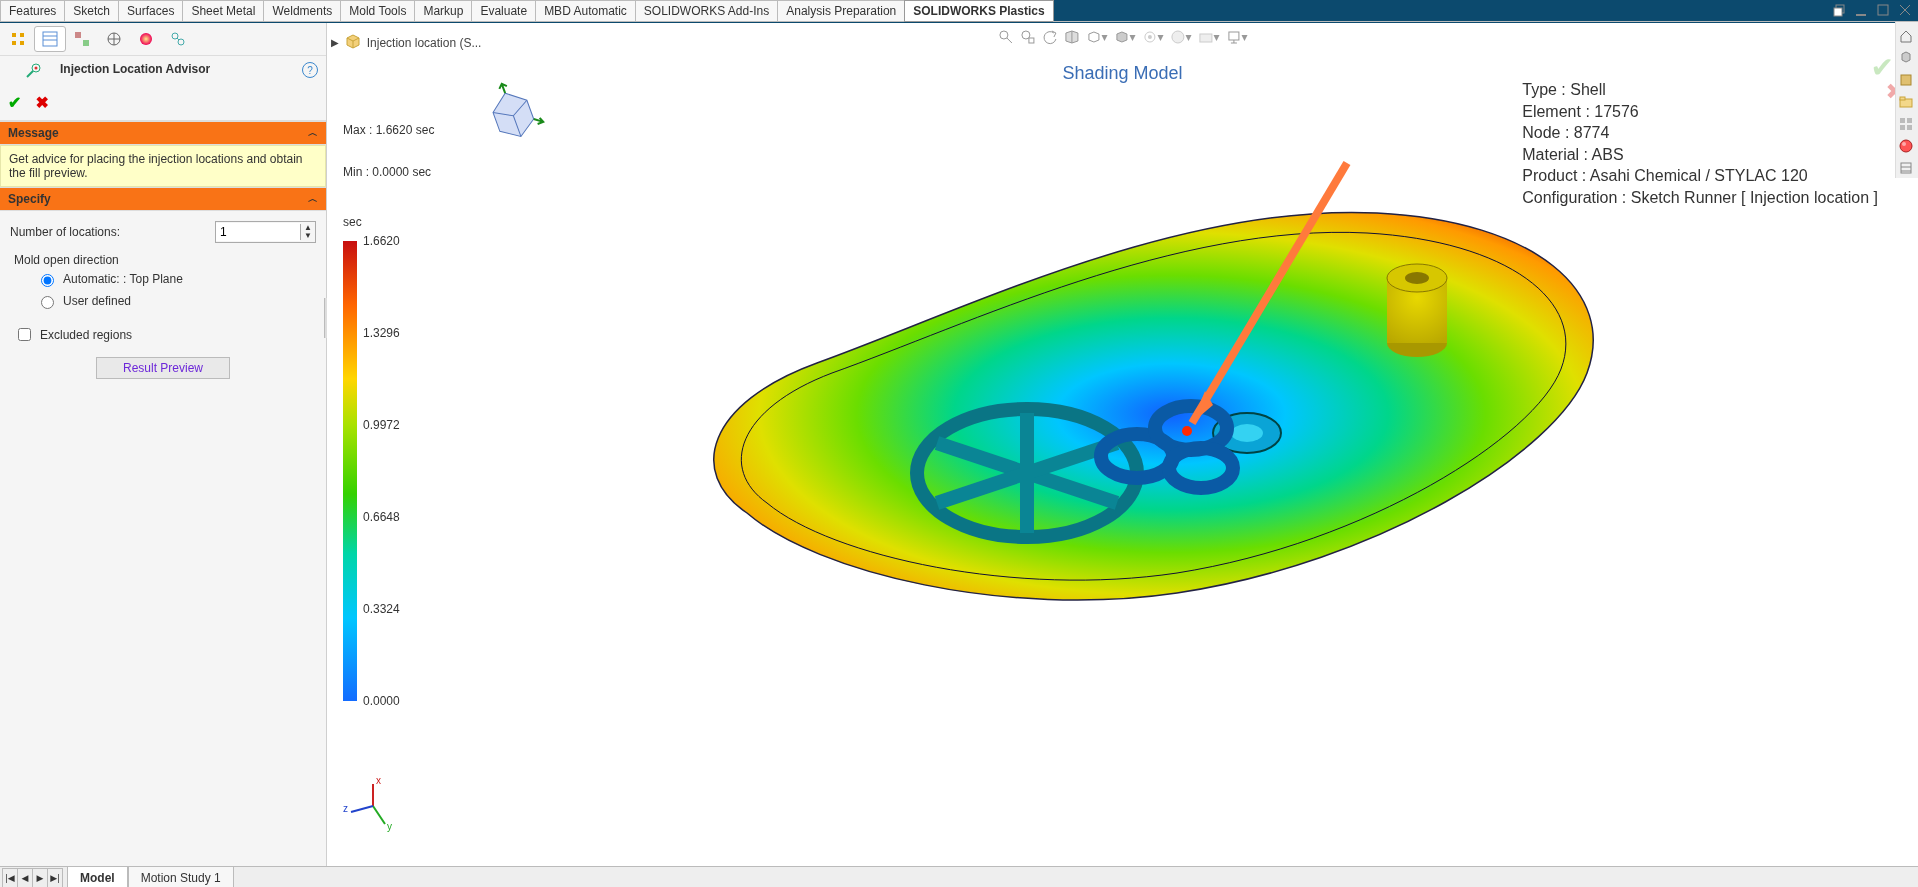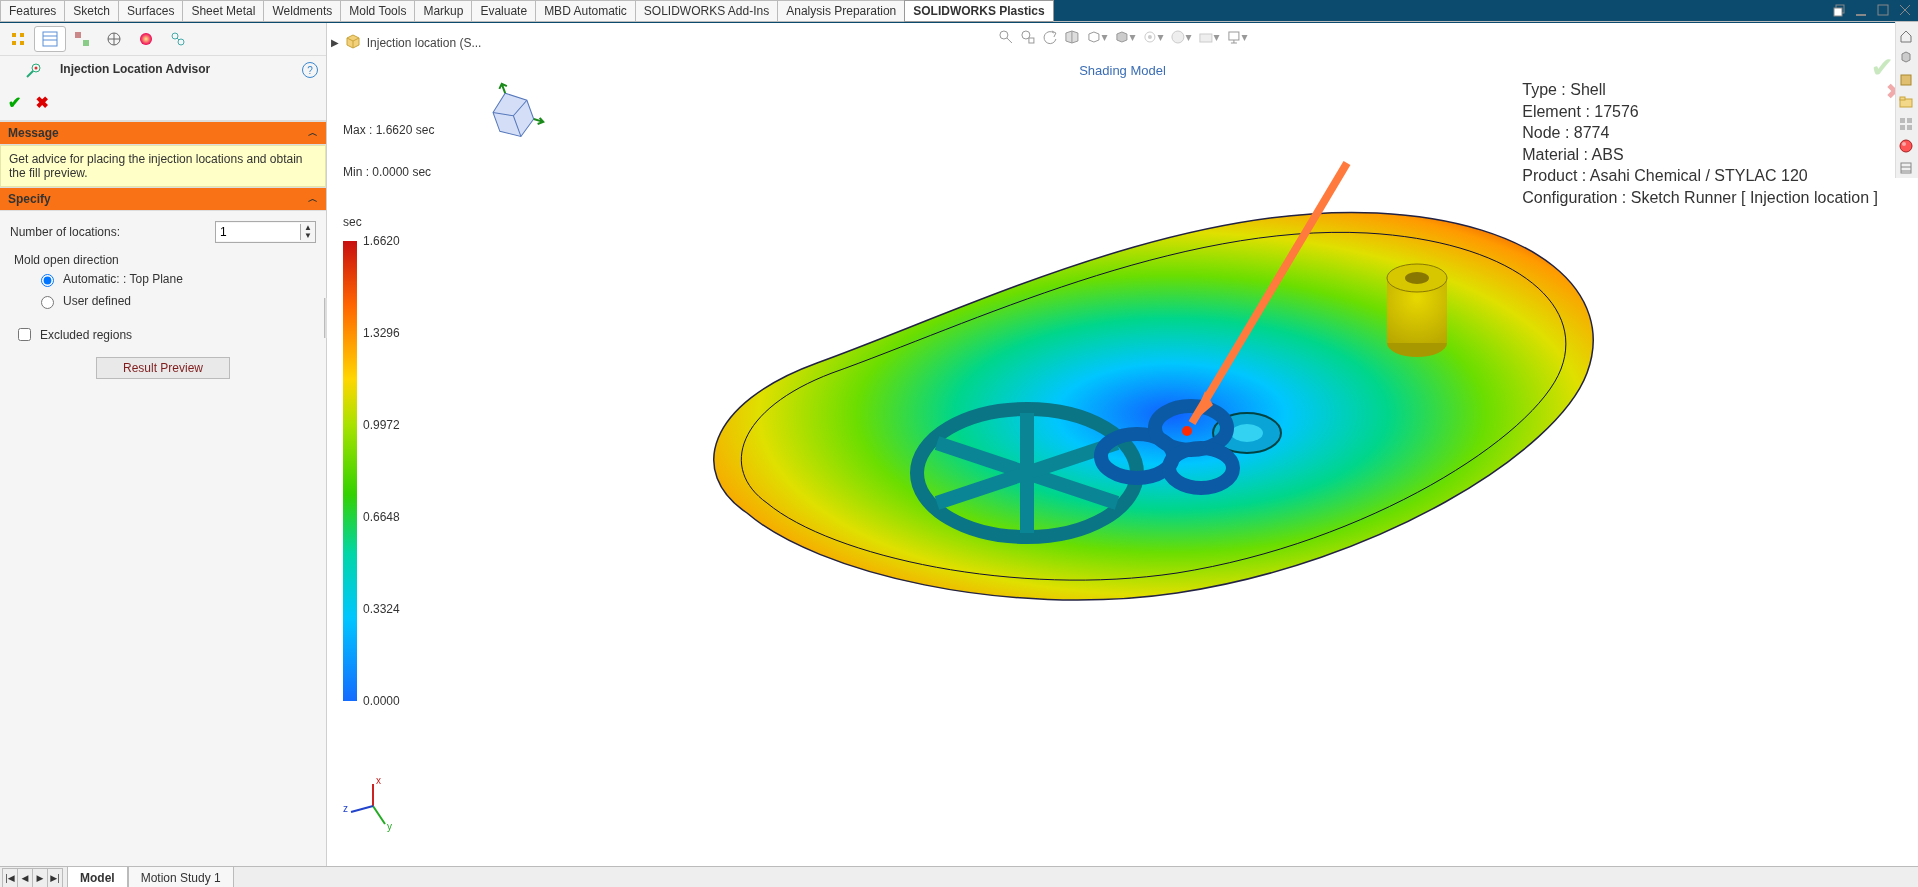--- a/index.html
+++ b/index.html
@@ -44,32 +44,32 @@
   .message-body{ background:#ffffc8; border:1px solid #e6e6aa; padding:6px 8px; font-size:12px;}
   .specify-body{ padding:8px 10px 8px 10px; }
   .specify-row { display:flex; align-items:center; gap:8px; padding:2px 0 10px 0;}
   .spinner { display:flex; align-items:center; border:1px solid #aaa; height:20px; margin-left:auto;}
   .spinner input{ border:none; width:76px; padding:2px 4px; font-size:12px; outline:none;}
   .spinner .arrs{ display:flex;flex-direction:column; border-left:1px solid #aaa;}
   .spinner .arrs span{ font-size:8px; line-height:8px; padding:0 3px; cursor:default;}
   .radio-row, .check-row{ display:flex; align-items:center; gap:6px; padding:3px 0 3px 26px; }
   .radio-row.first{padding-top:0;}
   .result-preview{ display:flex; justify-content:center; margin-top:10px;}
-  .result-preview button{ background:#e9e9e9; border:1px solid #bbb; padding:3px 26px; font-size:12px; color:#7f1d1d;}
+  .result-preview button{ background:#e9e9e9; border:1px solid #bbb; padding:3px 26px; font-size:12px; color:#6d28d9;}
   .splitter{ position:absolute; right:-3px; top:270px; height:50px; width:6px; display:flex;align-items:center;justify-content:center;}
   .splitter div{width:2px;height:40px;background:#ddd;border-left:1px solid #bbb;border-right:1px solid #bbb;}
   
   .viewport{
     flex:1; position:relative; background:#fff; overflow:hidden;
   }
   .breadcrumb{ position:absolute; top:10px; left:4px; display:flex; align-items:center; gap:6px; color:#444;}
   .breadcrumb .arrow{font-size:10px;}
   .view-toolbar{ position:absolute; top:6px; left:50%; transform:translateX(-50%); display:flex; gap:6px; align-items:center;}
   .view-toolbar .vt{color:#999;display:flex;align-items:center;}
-  .viewport-title{ position:absolute; top:40px; left:50%; transform:translateX(-50%); color:#3a6db5; font-size:13px;}
+  .viewport-title{ position:absolute; top:40px; left:50%; transform:translateX(-50%); color:#3a6db5; font-size:18px;}
   .info-block{ position:absolute; top:56px; right:40px; text-align:left; font-size:16px; color:#333; line-height:1.35;}
   .big-check{position:absolute; top:28px; right:24px; color:#c9e8c0; font-size:28px;}
   .big-x{position:absolute; top:56px; right:14px; font-size:22px;color:#f1a9a9;}
   .legend{ position:absolute; top:72px; left:16px; width:72px; font-size:12px;}
   .legend .maxmin{white-space:pre;padding-bottom:8px;}
   .legend-bar{ position:relative; height:460px; margin-top:12px; display:flex;}
   .legend-gradient{ width:14px; height:100%;
     background:linear-gradient(to bottom,#c70f0f 0%,#ff6600 14%, #ffd600 30%, #a9e200 40%, #34d100 55%, #00d6a8 68%, #00c6ff 82%, #136cff 100%);
   }
   .legend-ticks{position:relative; flex:1;}

